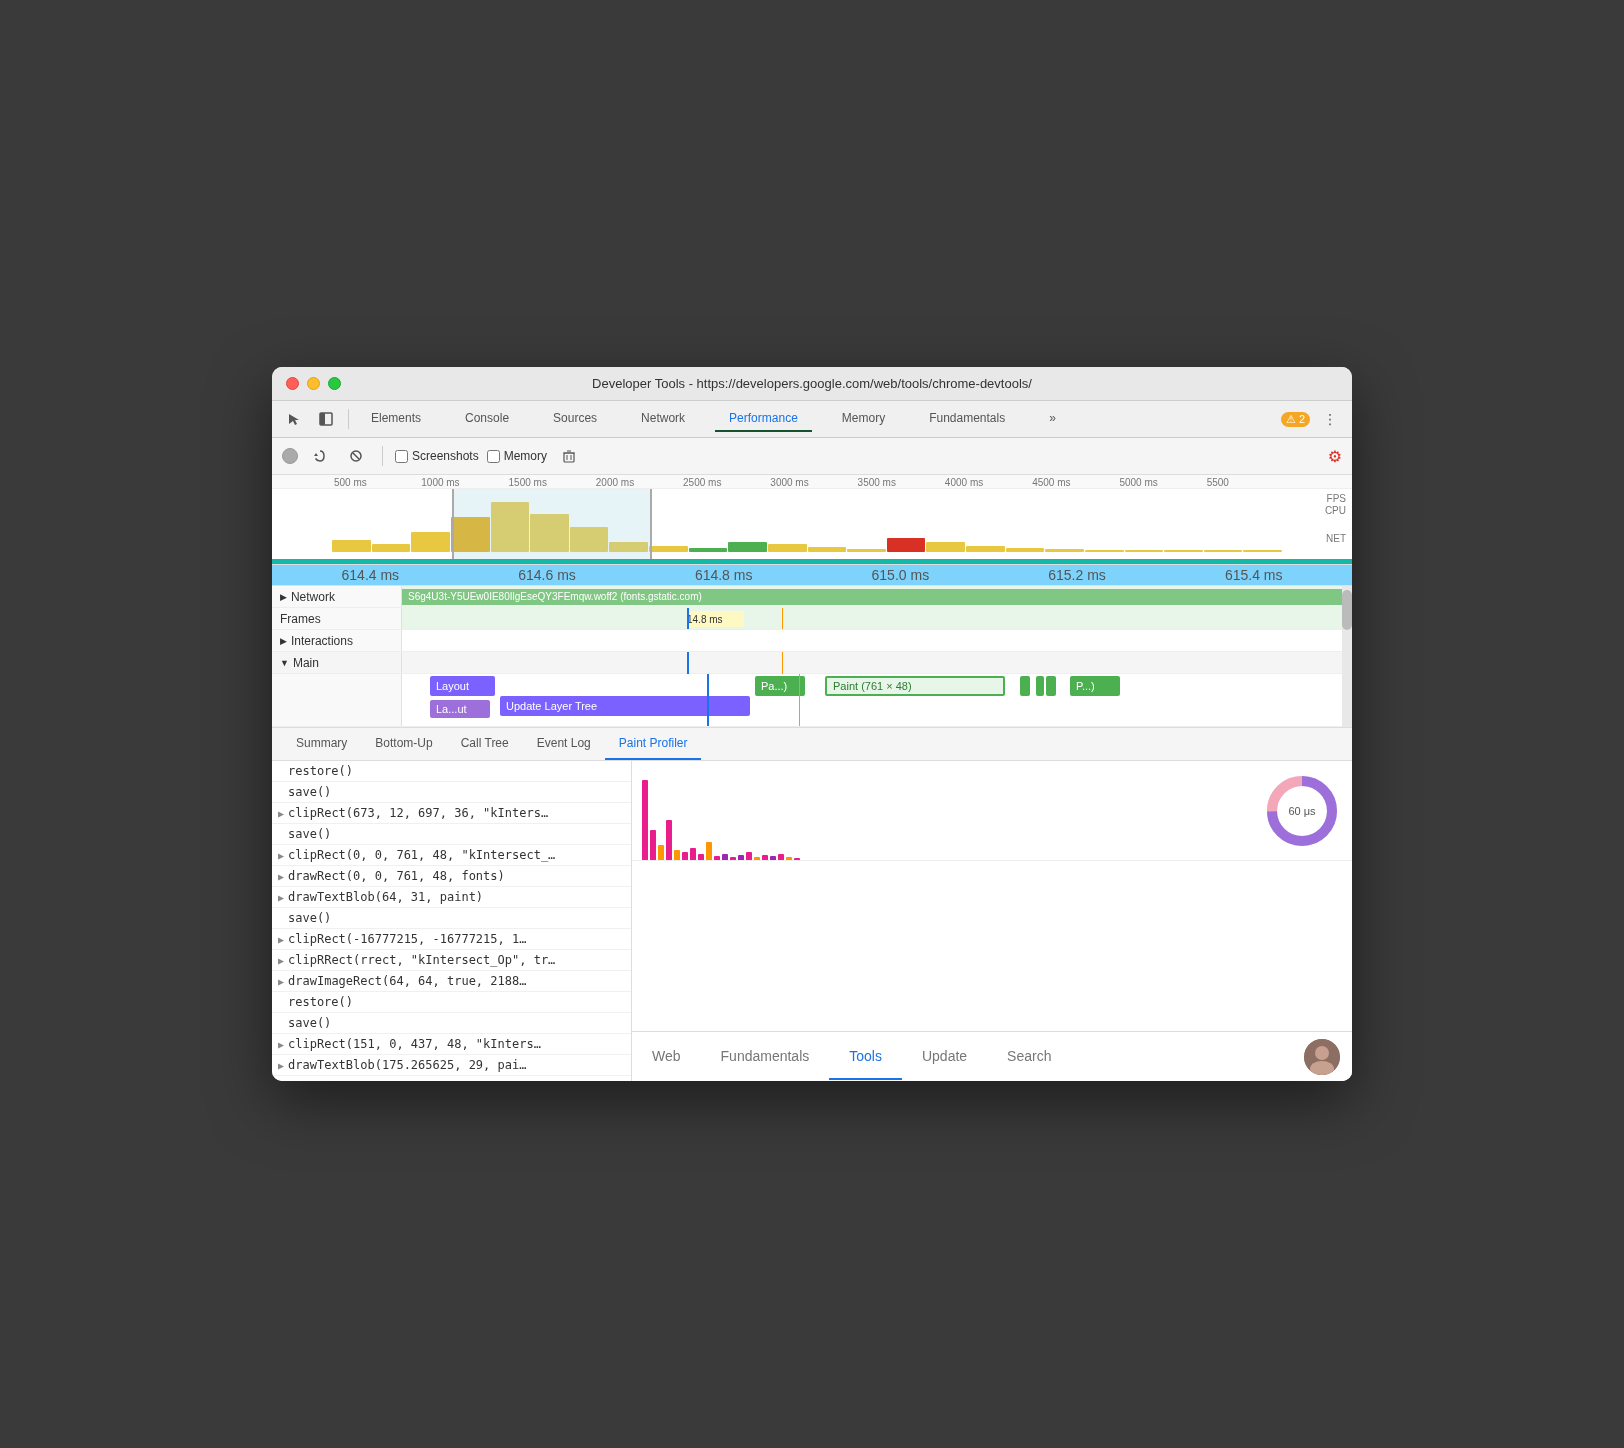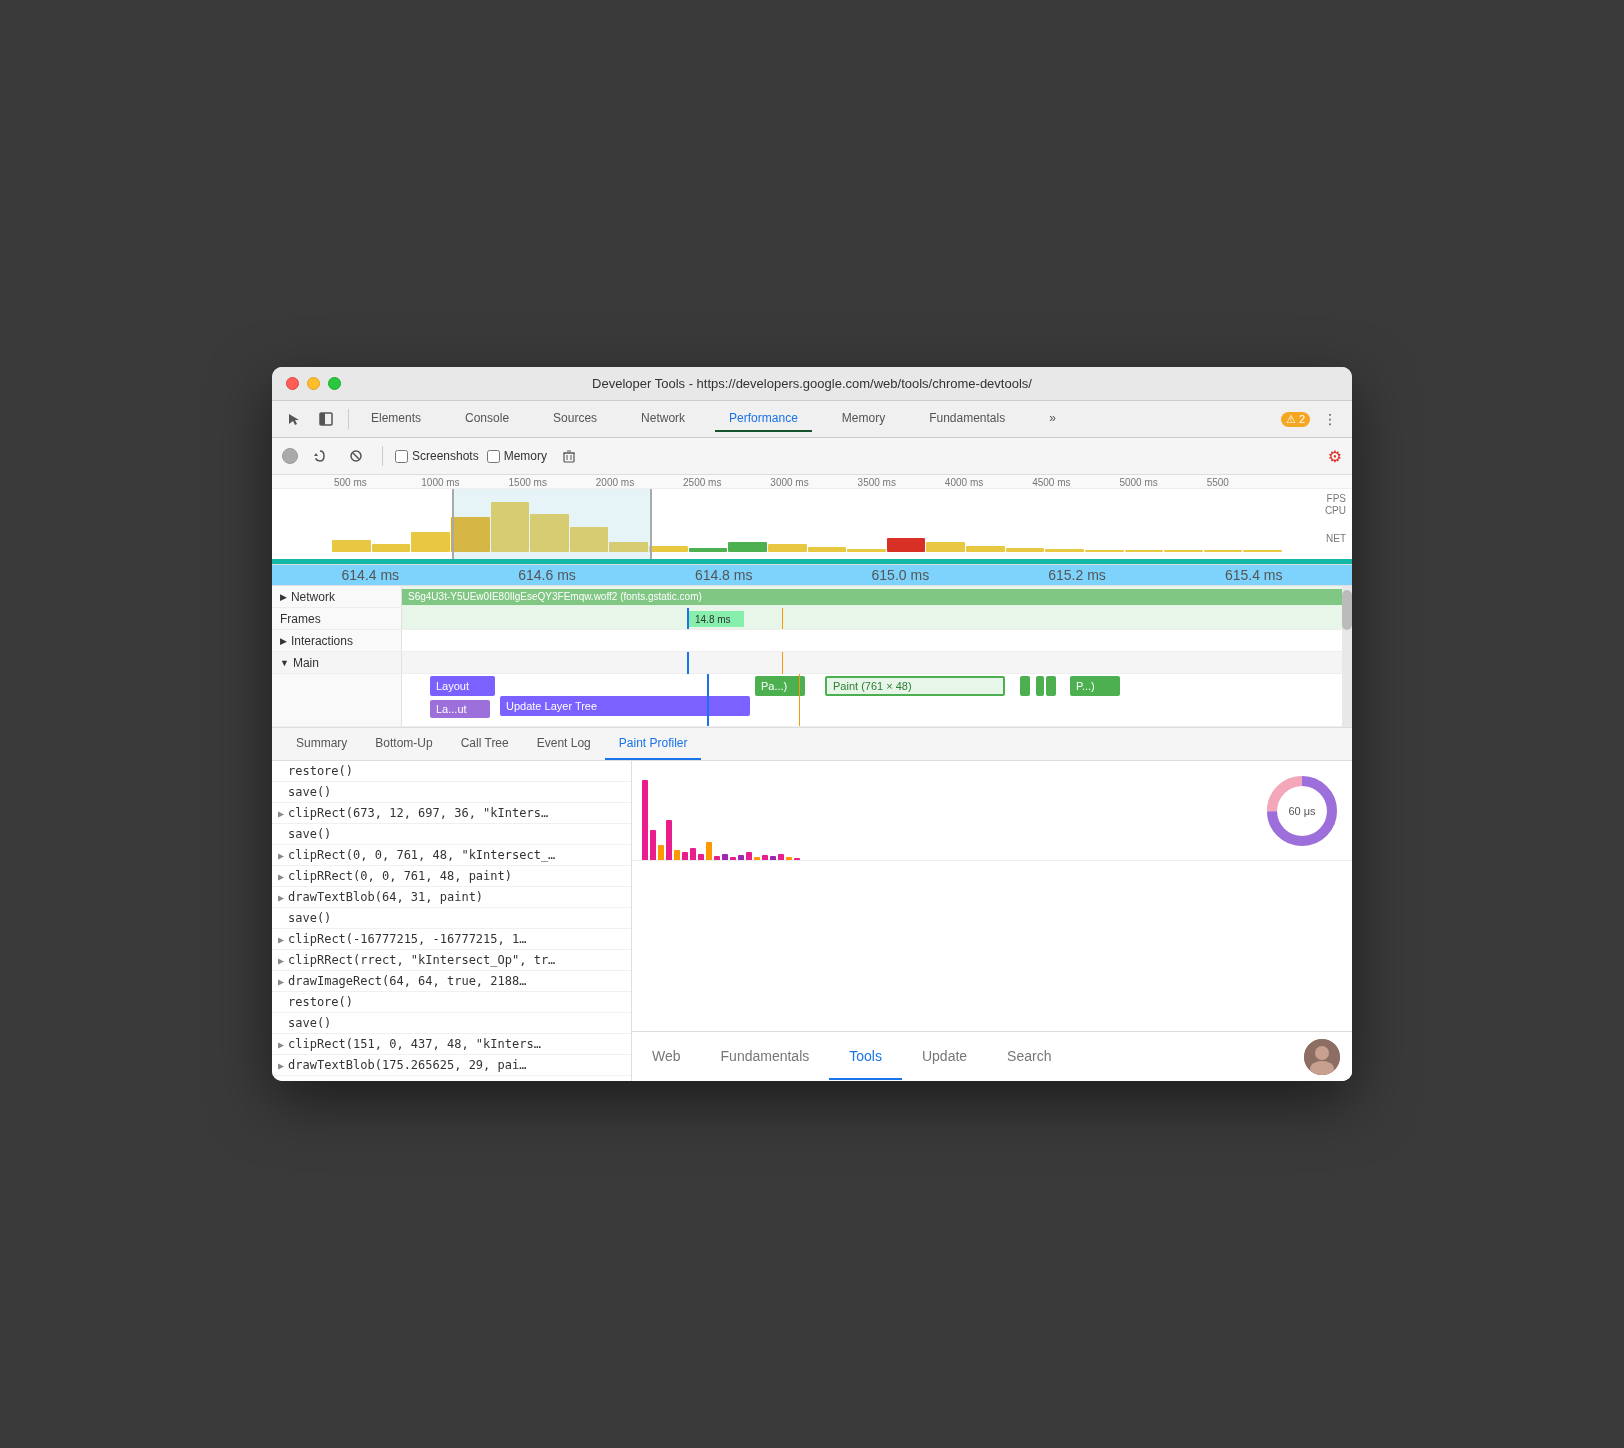--- a/index.html
+++ b/index.html
@@ -572,21 +572,21 @@
       <div class="track-content network-track" style="background:#e8f5e9;">
         <div style="position:absolute;left:0;top:3px;height:16px;right:0;background:#81c784;font-size:10px;color:#fff;display:flex;align-items:center;padding:0 6px;overflow:hidden;">S6g4U3t-Y5UEw0IE80IlgEseQY3FEmqw.woff2 (fonts.gstatic.com)</div>
       </div>
     </div>
 
     <div class="track-row" style="background:#e8f5e9;">
       <div class="track-label">
         <span>Frames</span>
       </div>
       <div class="track-content" style="background:#e8f5e9;position:relative;">
-        <div style="position:absolute;left:30%;top:3px;width:6%;height:16px;background:#86efac;font-size:10px;color:#333;display:flex;align-items:center;padding:0 8px;">14.8 ms</div>
+        <div style="position:absolute;left:30%;top:3px;width:6%;height:16px;background:#fef9c3;font-size:10px;color:#333;display:flex;align-items:center;padding:0 0;">14.8 ms</div>
 
         <div style="position:absolute;left:30%;top:0;width:2px;height:100%;background:#1a73e8;"></div>
         <div style="position:absolute;left:40%;top:0;width:1px;height:100%;background:#ff9800;"></div>
       </div>
     </div>
 
     <div class="track-row">
       <div class="track-label">
         <span style="font-size:9px;">▶</span>
         <span>Interactions</span>
@@ -659,21 +659,21 @@
       </div>
       <div class="paint-list-item">
         <span>save()</span>
       </div>
       <div class="paint-list-item has-arrow">
         <span class="arrow">▶</span>
         <span>clipRect(0, 0, 761, 48, "kIntersect_…</span>
       </div>
       <div class="paint-list-item has-arrow">
         <span class="arrow">▶</span>
-        <span>clipRRect(0, 0, 761, 48, paint)</span>
+        <span>drawRect(0, 0, 761, 48, fonts)</span>
       </div>
       <div class="paint-list-item has-arrow">
         <span class="arrow">▶</span>
         <span>drawTextBlob(64, 31, paint)</span>
       </div>
       <div class="paint-list-item">
         <span>save()</span>
       </div>
       <div class="paint-list-item has-arrow">
         <span class="arrow">▶</span>

